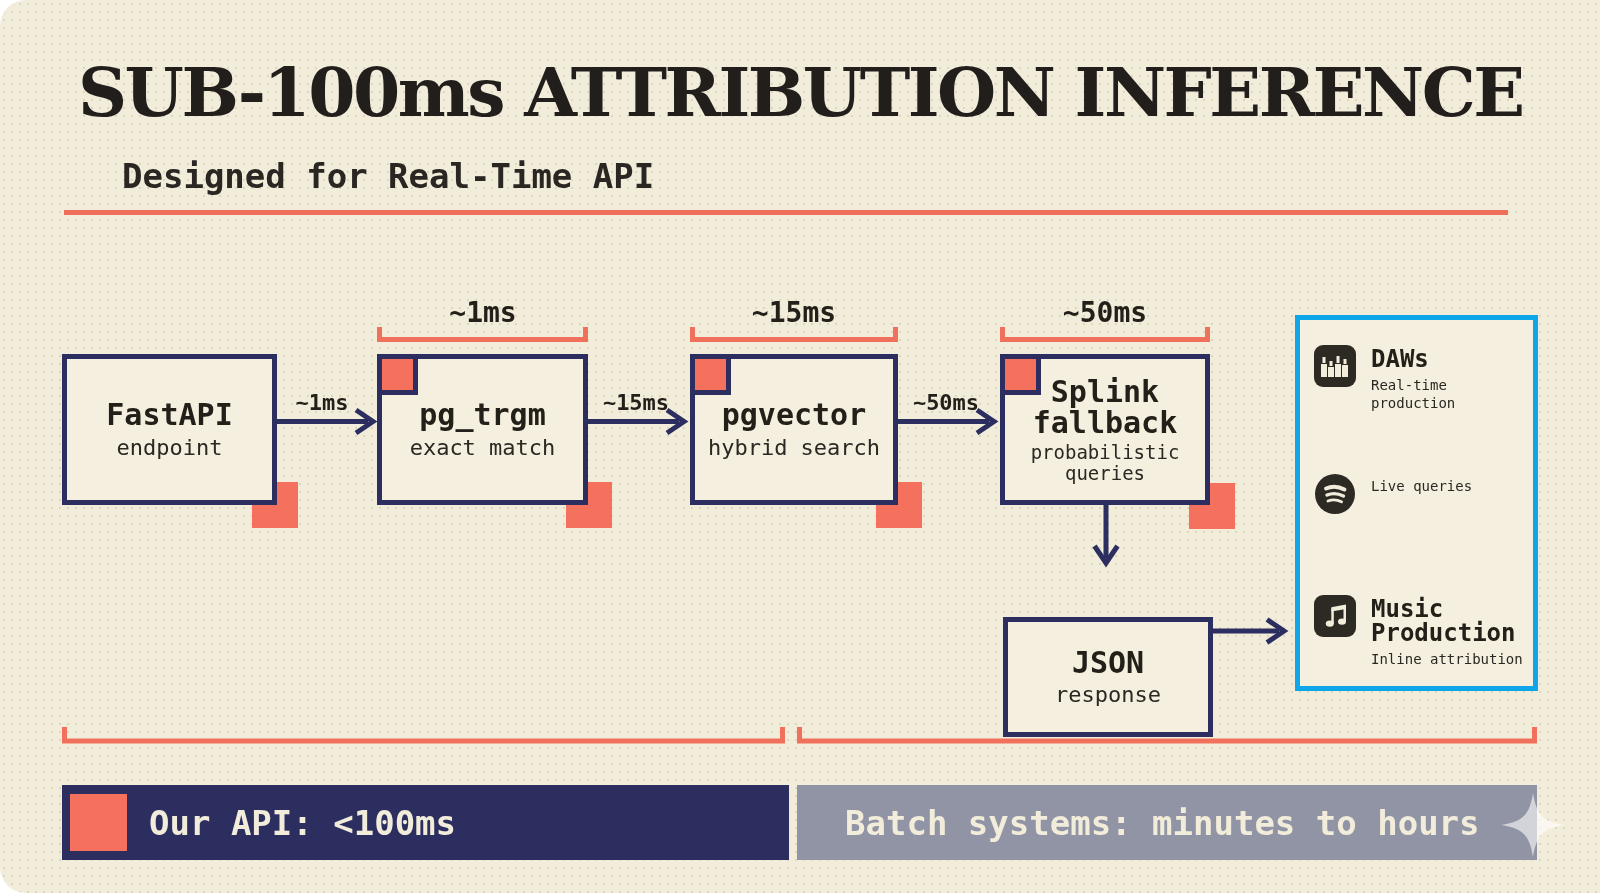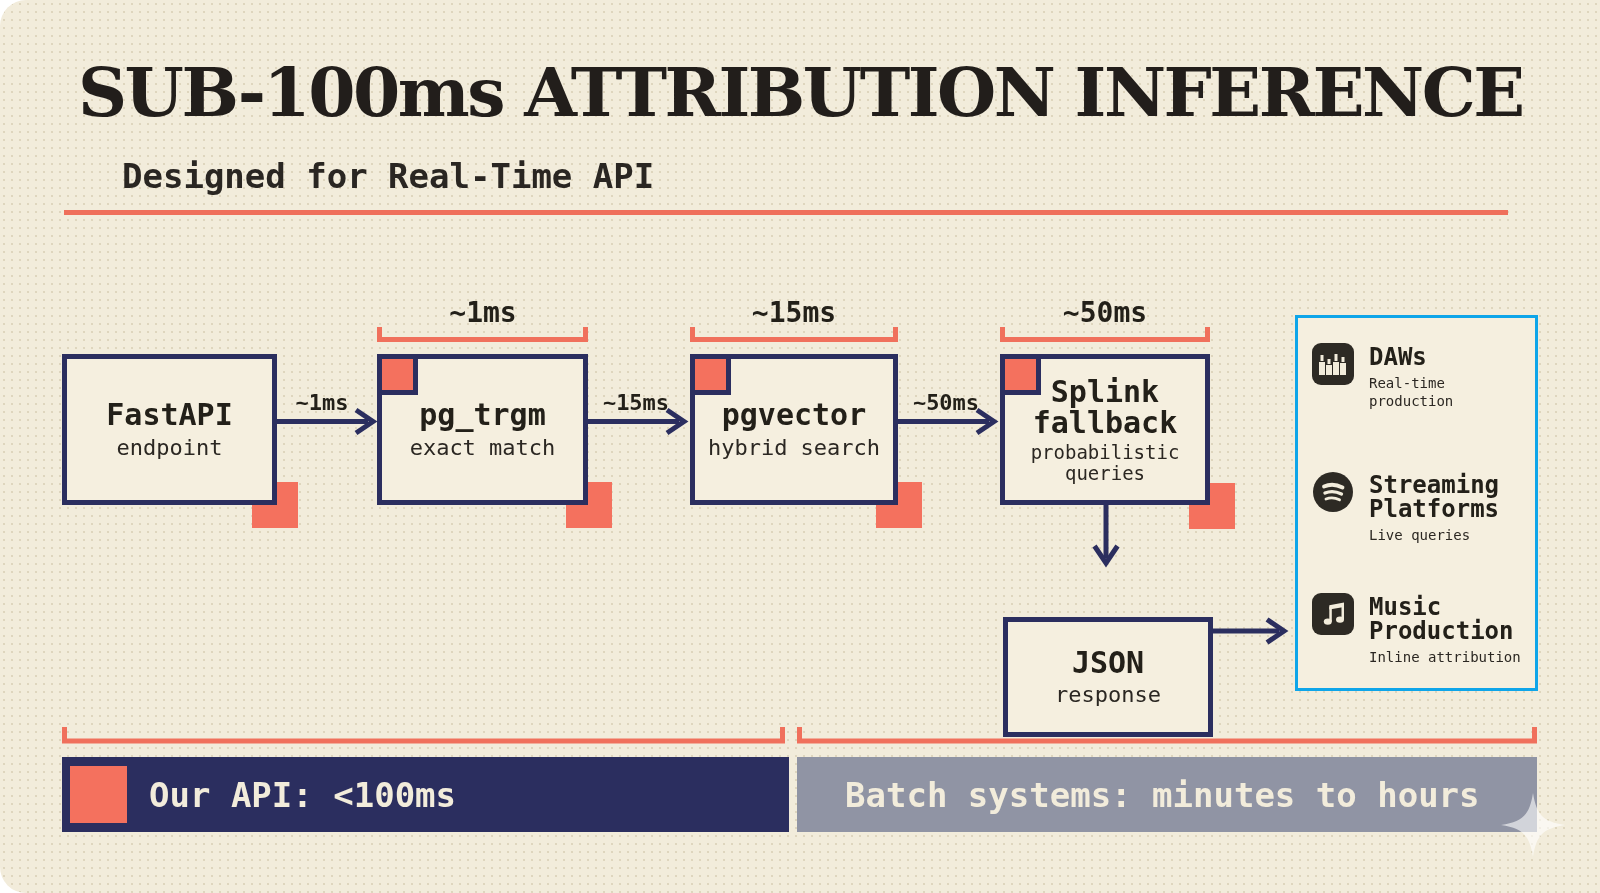--- a/index.html
+++ b/index.html
@@ -87,30 +87,30 @@
   .arrow-label{
     position:absolute;top:390px;
     font-size:22px;font-weight:600;color:#232019;
     text-align:center;z-index:3;white-space:nowrap;
     transform:translateX(-50%);
   }
   #alabel-1{left:322px;} #alabel-2{left:636px;} #alabel-3{left:946px;}
   
   #panel{
     position:absolute;left:1295px;top:315px;width:243px;height:376px;
-    background:#f5efdf;border:3px solid #0ea5e9;box-sizing:border-box;z-index:2;
+    background:#f5efdf;border:5px solid #0ea5e9;box-sizing:border-box;z-index:2;
   }
   .pitem{position:absolute;left:13px;display:flex;gap:14px;align-items:flex-start;}
   #pitem-1{top:24px;} #pitem-2{top:152px;} #pitem-3{top:274px;}
   .picon{flex:0 0 auto;}
   .ptxt .pl{font-size:24px;font-weight:bold;color:#232019;line-height:1.0;margin-top:3px;}
   .ptxt .ps{font-size:14px;color:#2b2722;line-height:1.25;margin-top:6px;max-width:160px;}
   
   .bar{
-    position:absolute;top:757px;height:75px;box-sizing:border-box;
+    position:absolute;top:785px;height:75px;box-sizing:border-box;
     display:flex;align-items:center;z-index:2;
   }
   #bar-ours{left:62px;width:727px;background:#2b2e5f;}
   #bar-batch{left:797px;width:740px;background:#9094a4;}
   #bar-ours .sq{width:57px;height:57px;background:#f4715e;margin-left:8px;}
   #bar-ours .bartxt{margin-left:22px;}
   #bar-batch .bartxt{margin-left:48px;}
   .bartxt{
     font-size:34px;font-weight:bold;color:#f2ecdb;white-space:nowrap;
   }
@@ -218,21 +218,20 @@
     <div class="pitem" id="pitem-2">
       <svg class="picon" width="44" height="44" viewBox="0 0 44 44">
         <circle cx="22" cy="22" r="20" fill="#2d2a24"></circle>
         <g stroke="#f2ecdb" fill="none" stroke-linecap="round">
           <path d="M13,16.5 q9,-4 18.5,1" stroke-width="3.8"></path>
           <path d="M14,23 q8,-3.3 16.5,1" stroke-width="3.3"></path>
           <path d="M15,29 q6.6,-2.6 13.5,0.8" stroke-width="2.9"></path>
         </g>
       </svg>
       <div class="ptxt">
-        <div class="pl">Streaming Platforms</div>
         <div class="ps">Live queries</div>
       </div>
     </div>
 
     <div class="pitem" id="pitem-3">
       <svg class="picon" width="44" height="44" viewBox="0 0 44 44">
         <rect x="1" y="1" width="42" height="42" rx="9" fill="#2d2a24"></rect>
         <g fill="#f2ecdb">
           <ellipse cx="16.8" cy="29.6" rx="4" ry="3.2"></ellipse>
           <ellipse cx="29" cy="27.6" rx="4" ry="3.2"></ellipse>

